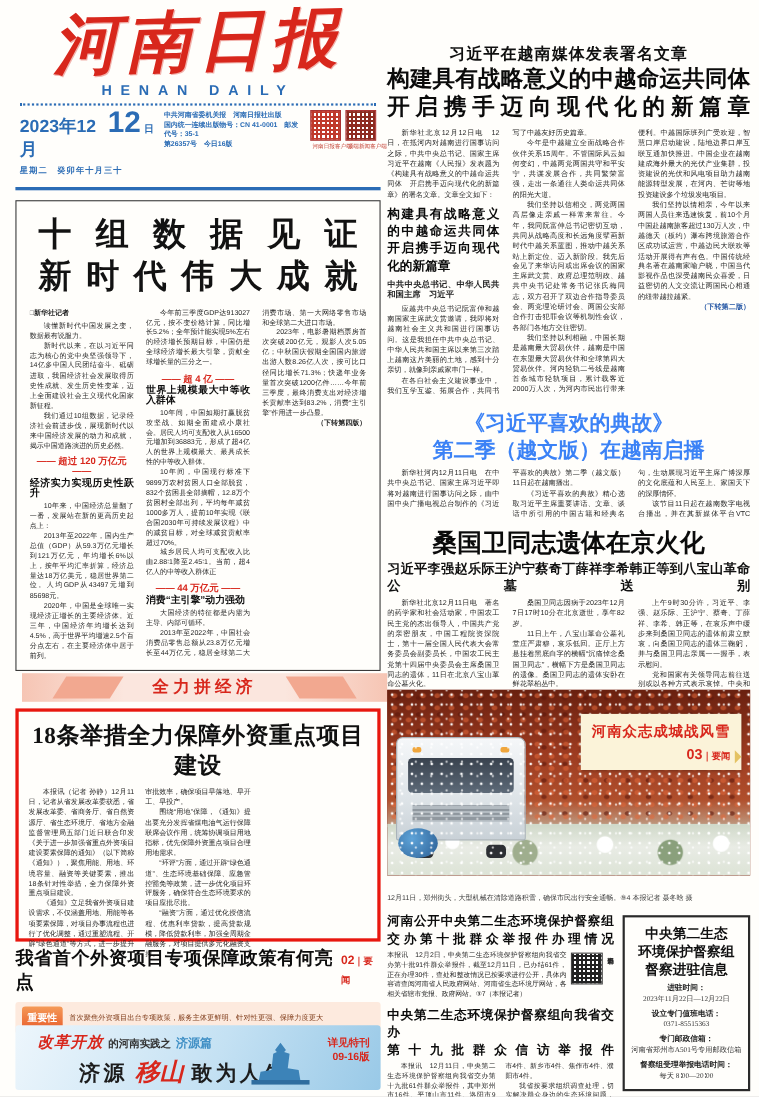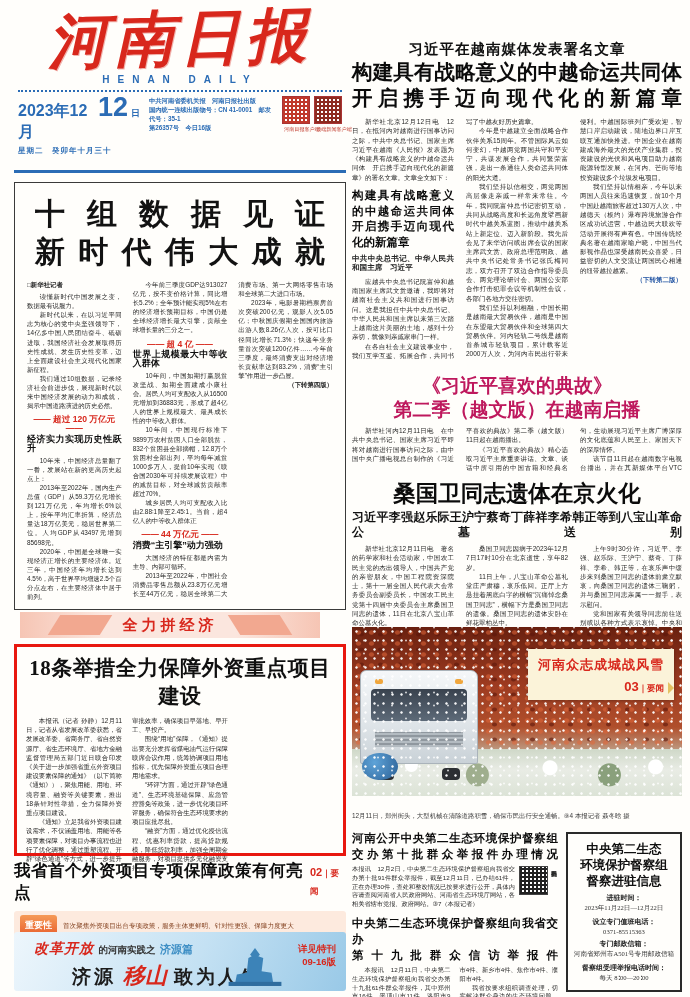--- a/index.html
+++ b/index.html
@@ -5,21 +5,21 @@
   html,body{margin:0;padding:0;background:#d8d8d8;}
   #page{position:relative;width:690px;height:997px;margin:0 auto;background:#fffefb;
         font-family:"Liberation Sans","DejaVu Sans",sans-serif;color:#222;overflow:hidden;}
   .abs{position:absolute;}
 
   
   #mast{left:14px;top:2px;width:332px;height:166px;text-align:center;}
   .mast-title{font-family:"DejaVu Serif","Liberation Serif",serif;font-weight:900;font-style:italic;
               font-size:60px;line-height:72px;color:#d8271c;letter-spacing:6px;transform:rotate(-1.5deg);
               text-shadow:1px 1px 0 rgba(216,39,28,.35);}
-  .mast-sub{color:#2b6cb5;font-size:10px;font-weight:700;letter-spacing:8px;margin-top:0;}
+  .mast-sub{color:#2b6cb5;font-size:13px;font-weight:700;letter-spacing:8px;margin-top:0;}
   .mast-dotted{border-top:2px dotted #2b6cb5;margin:5px 4px 0;}
   .mast-row{display:flex;justify-content:space-between;align-items:flex-start;margin-top:4px;padding:0 4px;text-align:left;}
   .date-block{color:#2b6cb5;width:122px;}
   .date-top{display:flex;align-items:baseline;gap:3px;}
   .date-prefix{font-size:16px;font-weight:700;}
   .date-day{font-size:27px;font-weight:700;line-height:22px;}
   .date-ri{font-size:9px;font-weight:700;}
   .date-bottom{font-size:7.5px;margin-top:3px;letter-spacing:1px;font-weight:700;}
   .pub-block{color:#2b6cb5;font-size:6.3px;line-height:9px;width:124px;font-weight:700;}
   .qr-wrap{display:flex;gap:4px;}
@@ -52,32 +52,32 @@
   #shuju{left:14px;top:182px;width:332px;height:428px;border:1px solid #3a3a3a;box-sizing:border-box;padding:12px 12px 8px;}
   .shuju-h{font-family:"Liberation Serif","DejaVu Serif",serif;font-weight:900;font-size:30px;line-height:38px;
            color:#121212;text-align:justify;text-align-last:justify;padding:0 8px;}
   .shuju-cols{margin-top:9px;height:328px;column-count:3;column-gap:11px;font-size:6.4px;line-height:9.1px;}
   .byline-sm{font-weight:700;text-indent:0 !important;margin-bottom:3px !important;}
   .subnum{color:#d8271c;font-weight:900;font-size:8.6px;text-align:center;text-indent:0 !important;margin:5px 0 1px !important;}
   .subtitle{font-weight:900;font-size:9px;text-indent:0 !important;margin:0 0 3px !important;color:#0e0e0e;}
 
   
   #diangu{left:352px;top:374px;width:330px;height:104px;}
-  .diangu-h{text-align:center;font-weight:900;font-size:19px;line-height:24px;color:#be185d;}
+  .diangu-h{text-align:center;font-weight:900;font-size:19px;line-height:24px;color:#3b82f6;}
   .diangu-cols{margin-top:4px;height:50px;column-count:3;column-gap:12px;}
 
   
   #sang{left:352px;top:480px;width:330px;height:146px;}
   .sang-h{text-align:center;font-weight:900;font-size:22.5px;line-height:27px;color:#0b0b0b;}
   .sang-sub{font-family:"Liberation Serif",serif;font-weight:900;font-size:12px;line-height:15px;
             text-align:justify;text-align-last:justify;margin-top:3px;color:#111;}
   .sang-cols{margin-top:4px;height:92px;column-count:3;column-gap:12px;}
 
   
-  #ribbon{left:20px;top:612px;width:300px;height:26px;background:linear-gradient(90deg,#f6c5b4,#fbe6de 28%,#fbe6de 72%,#f6c5b4);
+  #ribbon{left:20px;top:612px;width:332px;height:26px;background:linear-gradient(90deg,#f6c5b4,#fbe6de 28%,#fbe6de 72%,#f6c5b4);
           text-align:center;line-height:26px;}
   #ribbon .rb-txt{color:#d8271c;font-weight:900;font-size:15px;letter-spacing:4px;position:relative;z-index:2;}
   #ribbon::before,#ribbon::after{content:"";position:absolute;top:3px;bottom:3px;width:52px;background:#f2a890;transform:skewX(-32deg);}
   #ribbon::before{left:34px;} #ribbon::after{right:34px;transform:skewX(32deg);}
   #econ{left:14px;top:644px;width:332px;height:212px;border:3px solid #e8170f;box-sizing:border-box;padding:7px 9px;}
   .econ-h{font-family:"Liberation Serif",serif;font-weight:900;font-size:21px;color:#101010;text-align:center;letter-spacing:.5px;}
   .econ-cols{margin-top:6px;height:158px;column-count:3;column-gap:10px;font-size:6.4px;line-height:9.2px;}
 
   
   #photo{left:352px;top:627px;width:330px;height:169px;overflow:hidden;background:#7e2a18;}

